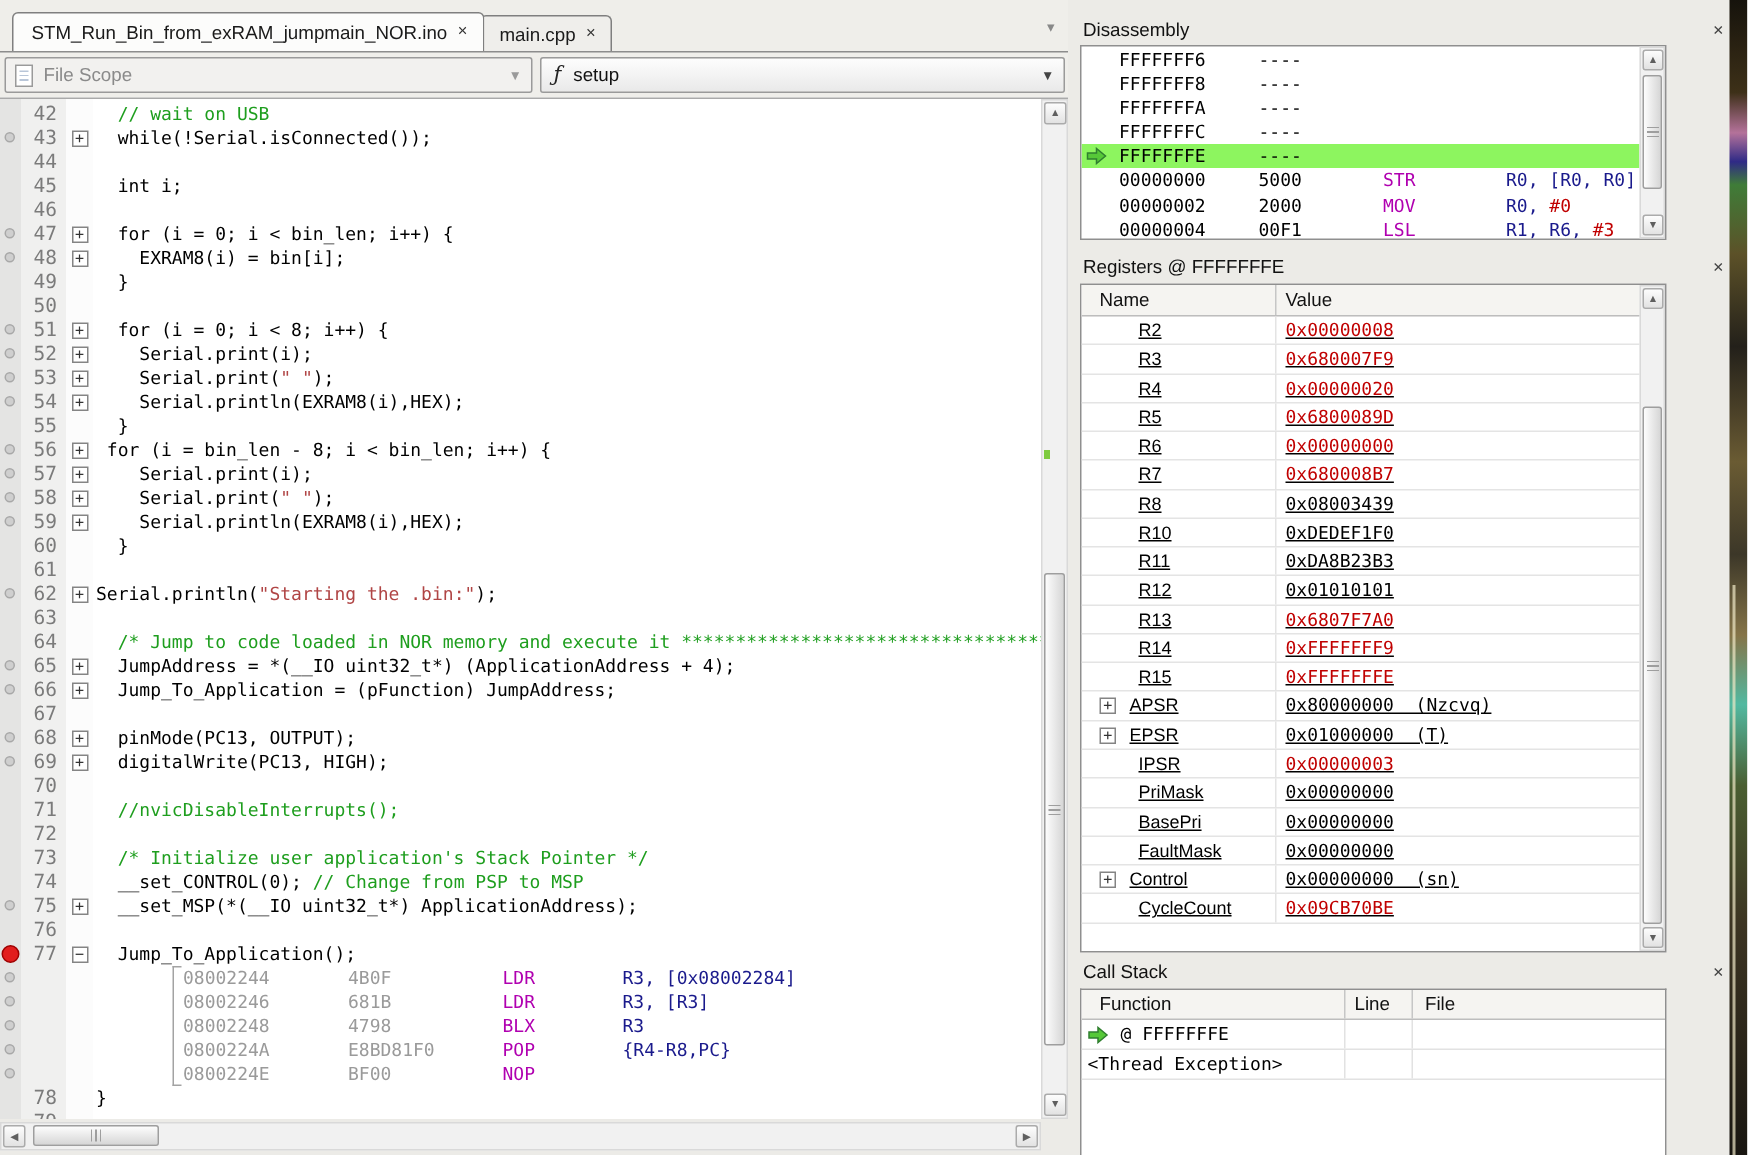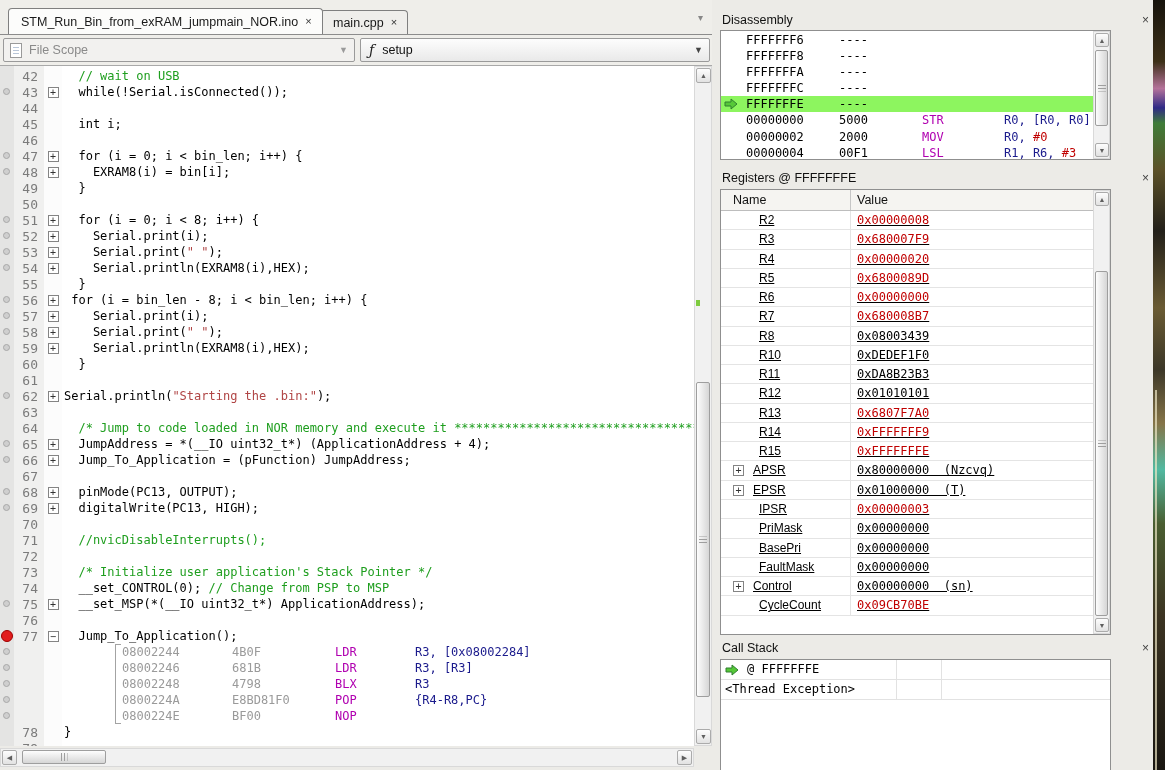--- a/index.html
+++ b/index.html
@@ -342,20 +342,25 @@
         </div>
       <div class="sb-btn" style="left:1px;bottom:1px;width:14px;height:14px;">▼</div>
     </div>
   </div>
 
   <div class="panel-title" style="top:641px;">
     <span>Call Stack</span>
     <span class="x">×</span>
   </div>
   <div class="panel-box" style="top:659px;height:111px;border-bottom:none;">
+    <div class="cs-header">
+      <div class="h1">Function</div>
+      <div class="h2">Line</div>
+      <div class="h3">File</div>
+    </div>
     <div class="cs-rows" id="cs-rows">
         <div class="csrow">
           <div class="fn"><span class="cur-arrow" style="top: 4px; left: 4px;"><svg width="14" height="12" viewBox="0 0 14 12">
                 <path d="M1 4 h6 V1 l6 5 -6 5 V8 H1 Z" fill="#56C838" stroke="#2F7F2F" stroke-width="1"></path>
               </svg></span><span class="txt">@ FFFFFFFE</span></div>
           <div class="ln"></div>
           <div class="fl"></div>
         </div>
         <div class="csrow plain">
           <div class="fn"><span class="txt">&lt;Thread Exception&gt;</span></div>

